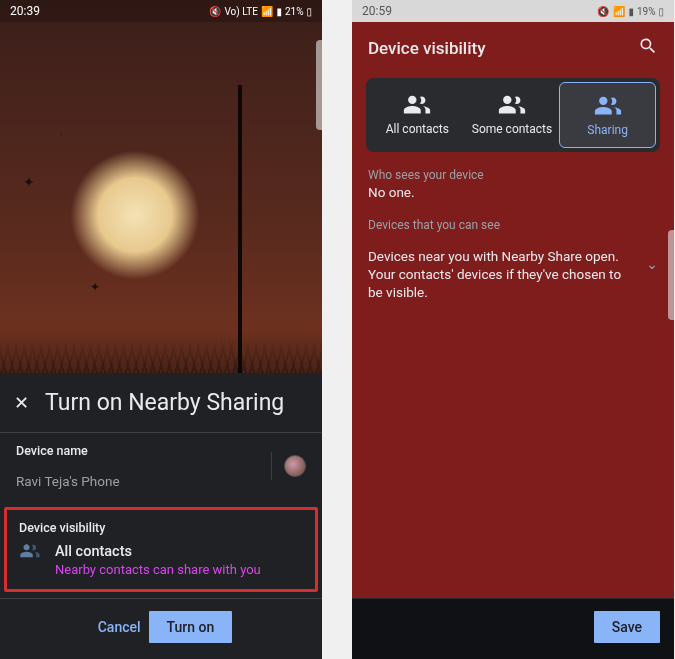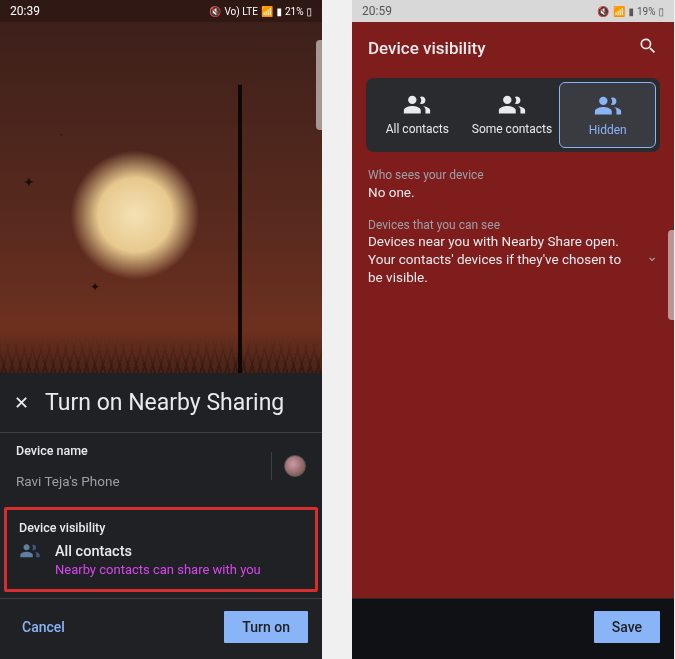--- a/index.html
+++ b/index.html
@@ -131,21 +131,21 @@
     border-radius: 2px;
     margin: 4px 4px 6px;
     padding: 10px 12px 12px;
   }
   .visibility-box .label-sm { font-size: 12.5px; font-weight:500; color:#e8eaed; margin-bottom:8px;}
   .vis-content { display:flex; align-items:flex-start; gap:14px;}
   .vis-text .headline { font-size: 14.5px; font-weight:500; color:#e8eaed;}
   .vis-text .sub { font-size: 13px; color:#d946ef; margin-top:2px;}
 
   .sheet-actions {
-    display:flex; justify-content:space-between; align-items:center;
+    display:flex; justify-content:center; align-items:center;
     padding: 12px 14px 16px;
     border-top: 1px solid #3c4043;
   }
   .btn-text {
     color:#8ab4f8; font-size:14px; font-weight:500;
     padding:6px 8px; cursor:pointer;
   }
   .btn-filled {
     background:#8ab4f8; color:#202124;
     font-size:14px; font-weight:500;
@@ -191,21 +191,21 @@
   .section-block { padding: 16px 16px 4px; color:#e8eaed; }
   .section-block .caption { font-size:12px; color:#9aa0a6; }
   .section-block .body { font-size:13.5px; margin-top:2px; }
 
   .info-row {
     display:flex; align-items:center; justify-content:space-between;
     padding: 14px 16px;
     gap:12px;
   }
   .info-row .texts .caption { font-size:12px; color:#9aa0a6; }
-  .info-row .texts .body { font-size:13.5px; color:#e8eaed; margin-top:0; line-height:1.35; }
+  .info-row .texts .body { font-size:13.5px; color:#e8eaed; margin-top:15px; line-height:1.35; }
   .expand { color:#9aa0a6; font-size:14px; cursor:pointer; margin-top:8px;}
 
   .bottom-bar {
     position:absolute; bottom:0; left:0; right:0;
     display:flex; justify-content:flex-end;
     padding:12px 14px 16px;
     border-top:1px solid #2a2b2f;
     background:#101114;
   }
 
@@ -318,21 +318,21 @@
     <div class="seg-item">
       <svg class="contacts-icon-lg" viewBox="0 0 32 22">
           <path d="M11 10c2.5 0 4.5-2 4.5-4.5S13.5 1 11 1 6.5 3 6.5 5.5 8.5 10 11 10zm0 2c-3 0-9 1.5-9 4.5V20h18v-3.5c0-3-6-4.5-9-4.5zm10-2c2.2 0 4-1.8 4-4s-1.8-4-4-4c-.7 0-1.4.2-2 .5 1 1 1.5 2.2 1.5 3.5S20 8.5 19 9.5c.6.3 1.3.5 2 .5zm1.5 2.2c1.6.9 2.5 2.1 2.5 3.3V20h5v-3.5c0-2.3-3.6-3.7-7.5-4.3z"></path>
         </svg>
       <span>Some contacts</span>
     </div>
     <div class="seg-item selected">
       <svg class="contacts-icon-lg" viewBox="0 0 32 22">
           <path d="M11 10c2.5 0 4.5-2 4.5-4.5S13.5 1 11 1 6.5 3 6.5 5.5 8.5 10 11 10zm0 2c-3 0-9 1.5-9 4.5V20h18v-3.5c0-3-6-4.5-9-4.5zm10-2c2.2 0 4-1.8 4-4s-1.8-4-4-4c-.7 0-1.4.2-2 .5 1 1 1.5 2.2 1.5 3.5S20 8.5 19 9.5c.6.3 1.3.5 2 .5zm1.5 2.2c1.6.9 2.5 2.1 2.5 3.3V20h5v-3.5c0-2.3-3.6-3.7-7.5-4.3z"></path>
         </svg>
-      <span>Hidden</span>
+      <span>Sharing</span>
     </div>
   </div>
 
   <div class="section-block">
     <div class="caption">Who sees your device</div>
     <div class="body">No one.</div>
   </div>
 
   <div class="info-row">
     <div class="texts">

